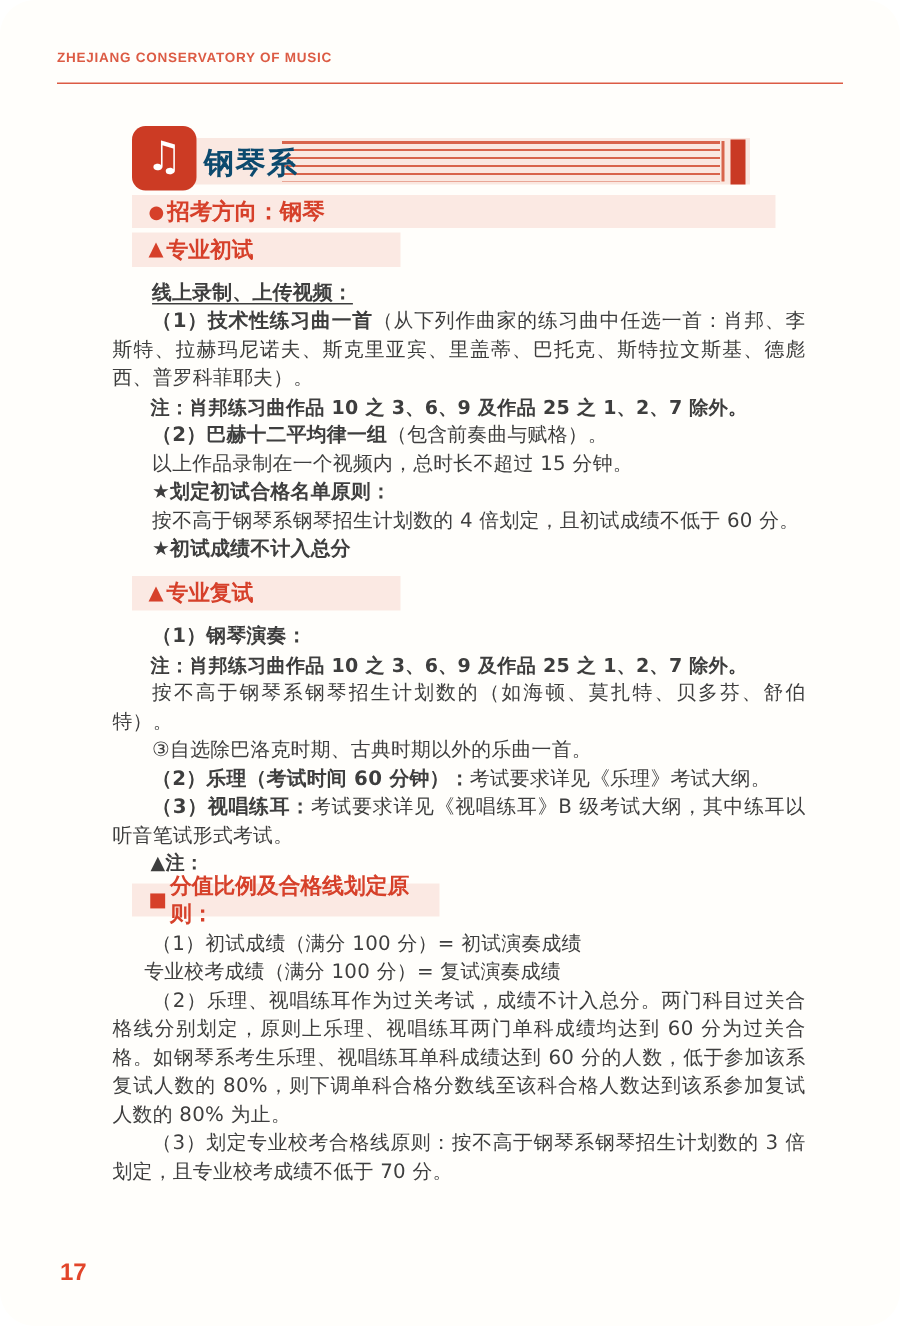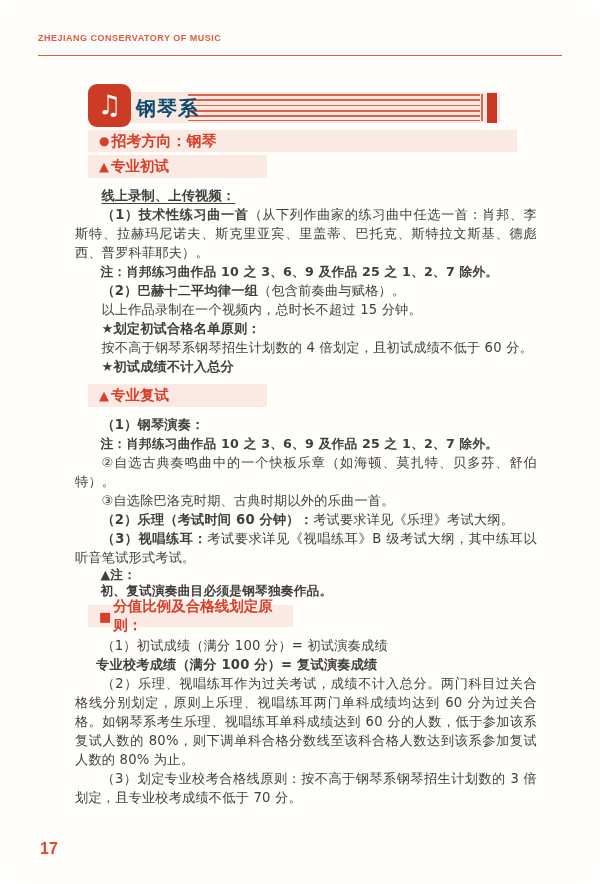--- a/index.html
+++ b/index.html
@@ -63,21 +63,21 @@
   .h-score{margin-top:6px;margin-bottom:9px;}
   .p{
     margin:0;text-align:justify;text-indent:2em;
     font-size:13.2px;line-height:19px;color:#3e3e3e;
     letter-spacing:.2px;
   }
   .note{font-weight:700;font-size:12.7px;}
   .b{font-weight:700;}
   .u{text-decoration:underline;text-underline-offset:2.5px;}
   .tight{line-height:16px;}
-  .indent-alt{text-indent:1.6em;font-weight:bold;}
+  .indent-alt{text-indent:1.6em;}
   
   .page-number{
     position:absolute;left:40px;top:840px;
     font-size:16px;font-weight:700;color:#e2452a;
     font-family:"Liberation Sans",sans-serif;
   }
 </style>
 </head>
 <body>
 
@@ -118,26 +118,25 @@
     <p class="p">按不高于钢琴系钢琴招生计划数的 4 倍划定，且初试成绩不低于 60 分。</p>
     <p class="p b">★初试成绩不计入总分</p>
 
     <div class="h-band h-sub h-retest">
       <span class="marker">▲</span>
       <span>专业复试</span>
     </div>
 
     <p class="p b">（1）钢琴演奏：</p>
     <p class="p note">注：肖邦练习曲作品 10 之 3、6、9 及作品 25 之 1、2、7 除外。</p>
-    <p class="p">②自选古典奏鸣曲中的一个快板乐章（如海顿、莫扎特、贝多芬、舒伯特）。</p>
+    <p class="p">按不高于钢琴系钢琴招生计划数的（如海顿、莫扎特、贝多芬、舒伯特）。</p>
     <p class="p">③自选除巴洛克时期、古典时期以外的乐曲一首。</p>
     <p class="p"><span class="b">（2）乐理（考试时间 60 分钟）：</span><span>考试要求详见《乐理》考试大纲。</span></p>
     <p class="p"><span class="b">（3）视唱练耳：</span><span>考试要求详见《视唱练耳》B 级考试大纲，其中练耳以听音笔试形式考试。</span></p>
     <p class="p note tight">▲注：</p>
-    <p class="p note tight">初、复试演奏曲目必须是钢琴独奏作品。</p>
 
     <div class="h-band h-score">
       <span class="marker">■</span>
       <span>分值比例及合格线划定原则：</span>
     </div>
 
     <p class="p">（1）初试成绩（满分 100 分）= 初试演奏成绩</p>
     <p class="p indent-alt">专业校考成绩（满分 100 分）= 复试演奏成绩</p>
     <p class="p">（2）乐理、视唱练耳作为过关考试，成绩不计入总分。两门科目过关合格线分别划定，原则上乐理、视唱练耳两门单科成绩均达到 60 分为过关合格。如钢琴系考生乐理、视唱练耳单科成绩达到 60 分的人数，低于参加该系复试人数的 80%，则下调单科合格分数线至该科合格人数达到该系参加复试人数的 80% 为止。</p>
     <p class="p">（3）划定专业校考合格线原则：按不高于钢琴系钢琴招生计划数的 3 倍划定，且专业校考成绩不低于 70 分。</p>

